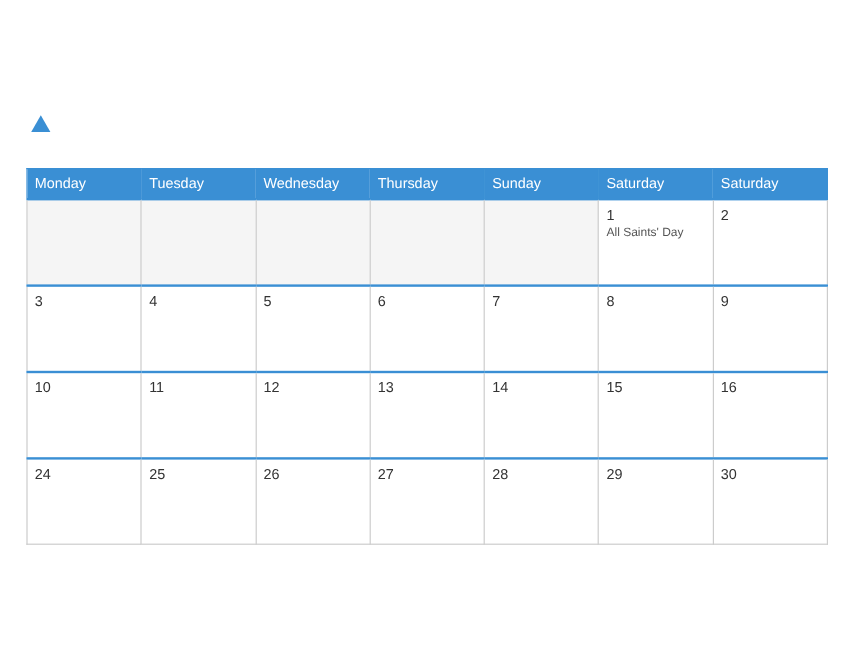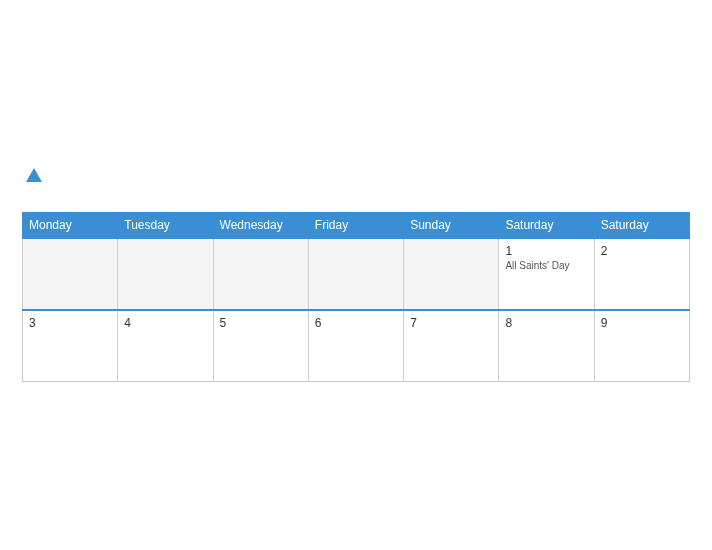--- a/index.html
+++ b/index.html
@@ -123,21 +123,21 @@
     <div class="month-title"></div>
     <div class="country"></div>
   </div>
 
   <table class="calendar">
     <thead>
       <tr>
       <th>Monday</th>
           <th>Tuesday</th>
           <th>Wednesday</th>
-          <th>Friday</th>
+          <th>Thursday</th>
           <th>Sunday</th>
           <th>Saturday</th>
           <th>Saturday</th>
         </tr>
     </thead>
     <tbody id="calendar-body">
     <tr>
           <td class="empty"></td>
           <td class="empty"></td>
           <td class="empty"></td>
@@ -162,17 +162,63 @@
             <span class="day-num">6</span>
           </td>
           <td>
             <span class="day-num">7</span>
           </td>
           <td>
             <span class="day-num">8</span>
           </td>
           <td>
             <span class="day-num">9</span>
+          </td>
+        </tr>
+        <tr>
+          <td>
+            <span class="day-num">10</span>
+          </td>
+          <td>
+            <span class="day-num">11</span>
+          </td>
+          <td>
+            <span class="day-num">12</span>
+          </td>
+          <td>
+            <span class="day-num">13</span>
+          </td>
+          <td>
+            <span class="day-num">14</span>
+          </td>
+          <td>
+            <span class="day-num">15</span>
+          </td>
+          <td>
+            <span class="day-num">16</span>
+          </td>
+        </tr>
+        <tr>
+          <td>
+            <span class="day-num">24</span>
+          </td>
+          <td>
+            <span class="day-num">25</span>
+          </td>
+          <td>
+            <span class="day-num">26</span>
+          </td>
+          <td>
+            <span class="day-num">27</span>
+          </td>
+          <td>
+            <span class="day-num">28</span>
+          </td>
+          <td>
+            <span class="day-num">29</span>
+          </td>
+          <td>
+            <span class="day-num">30</span>
           </td>
         </tr>
       </tbody>
   </table>
 </div>
 
 </body></html>

